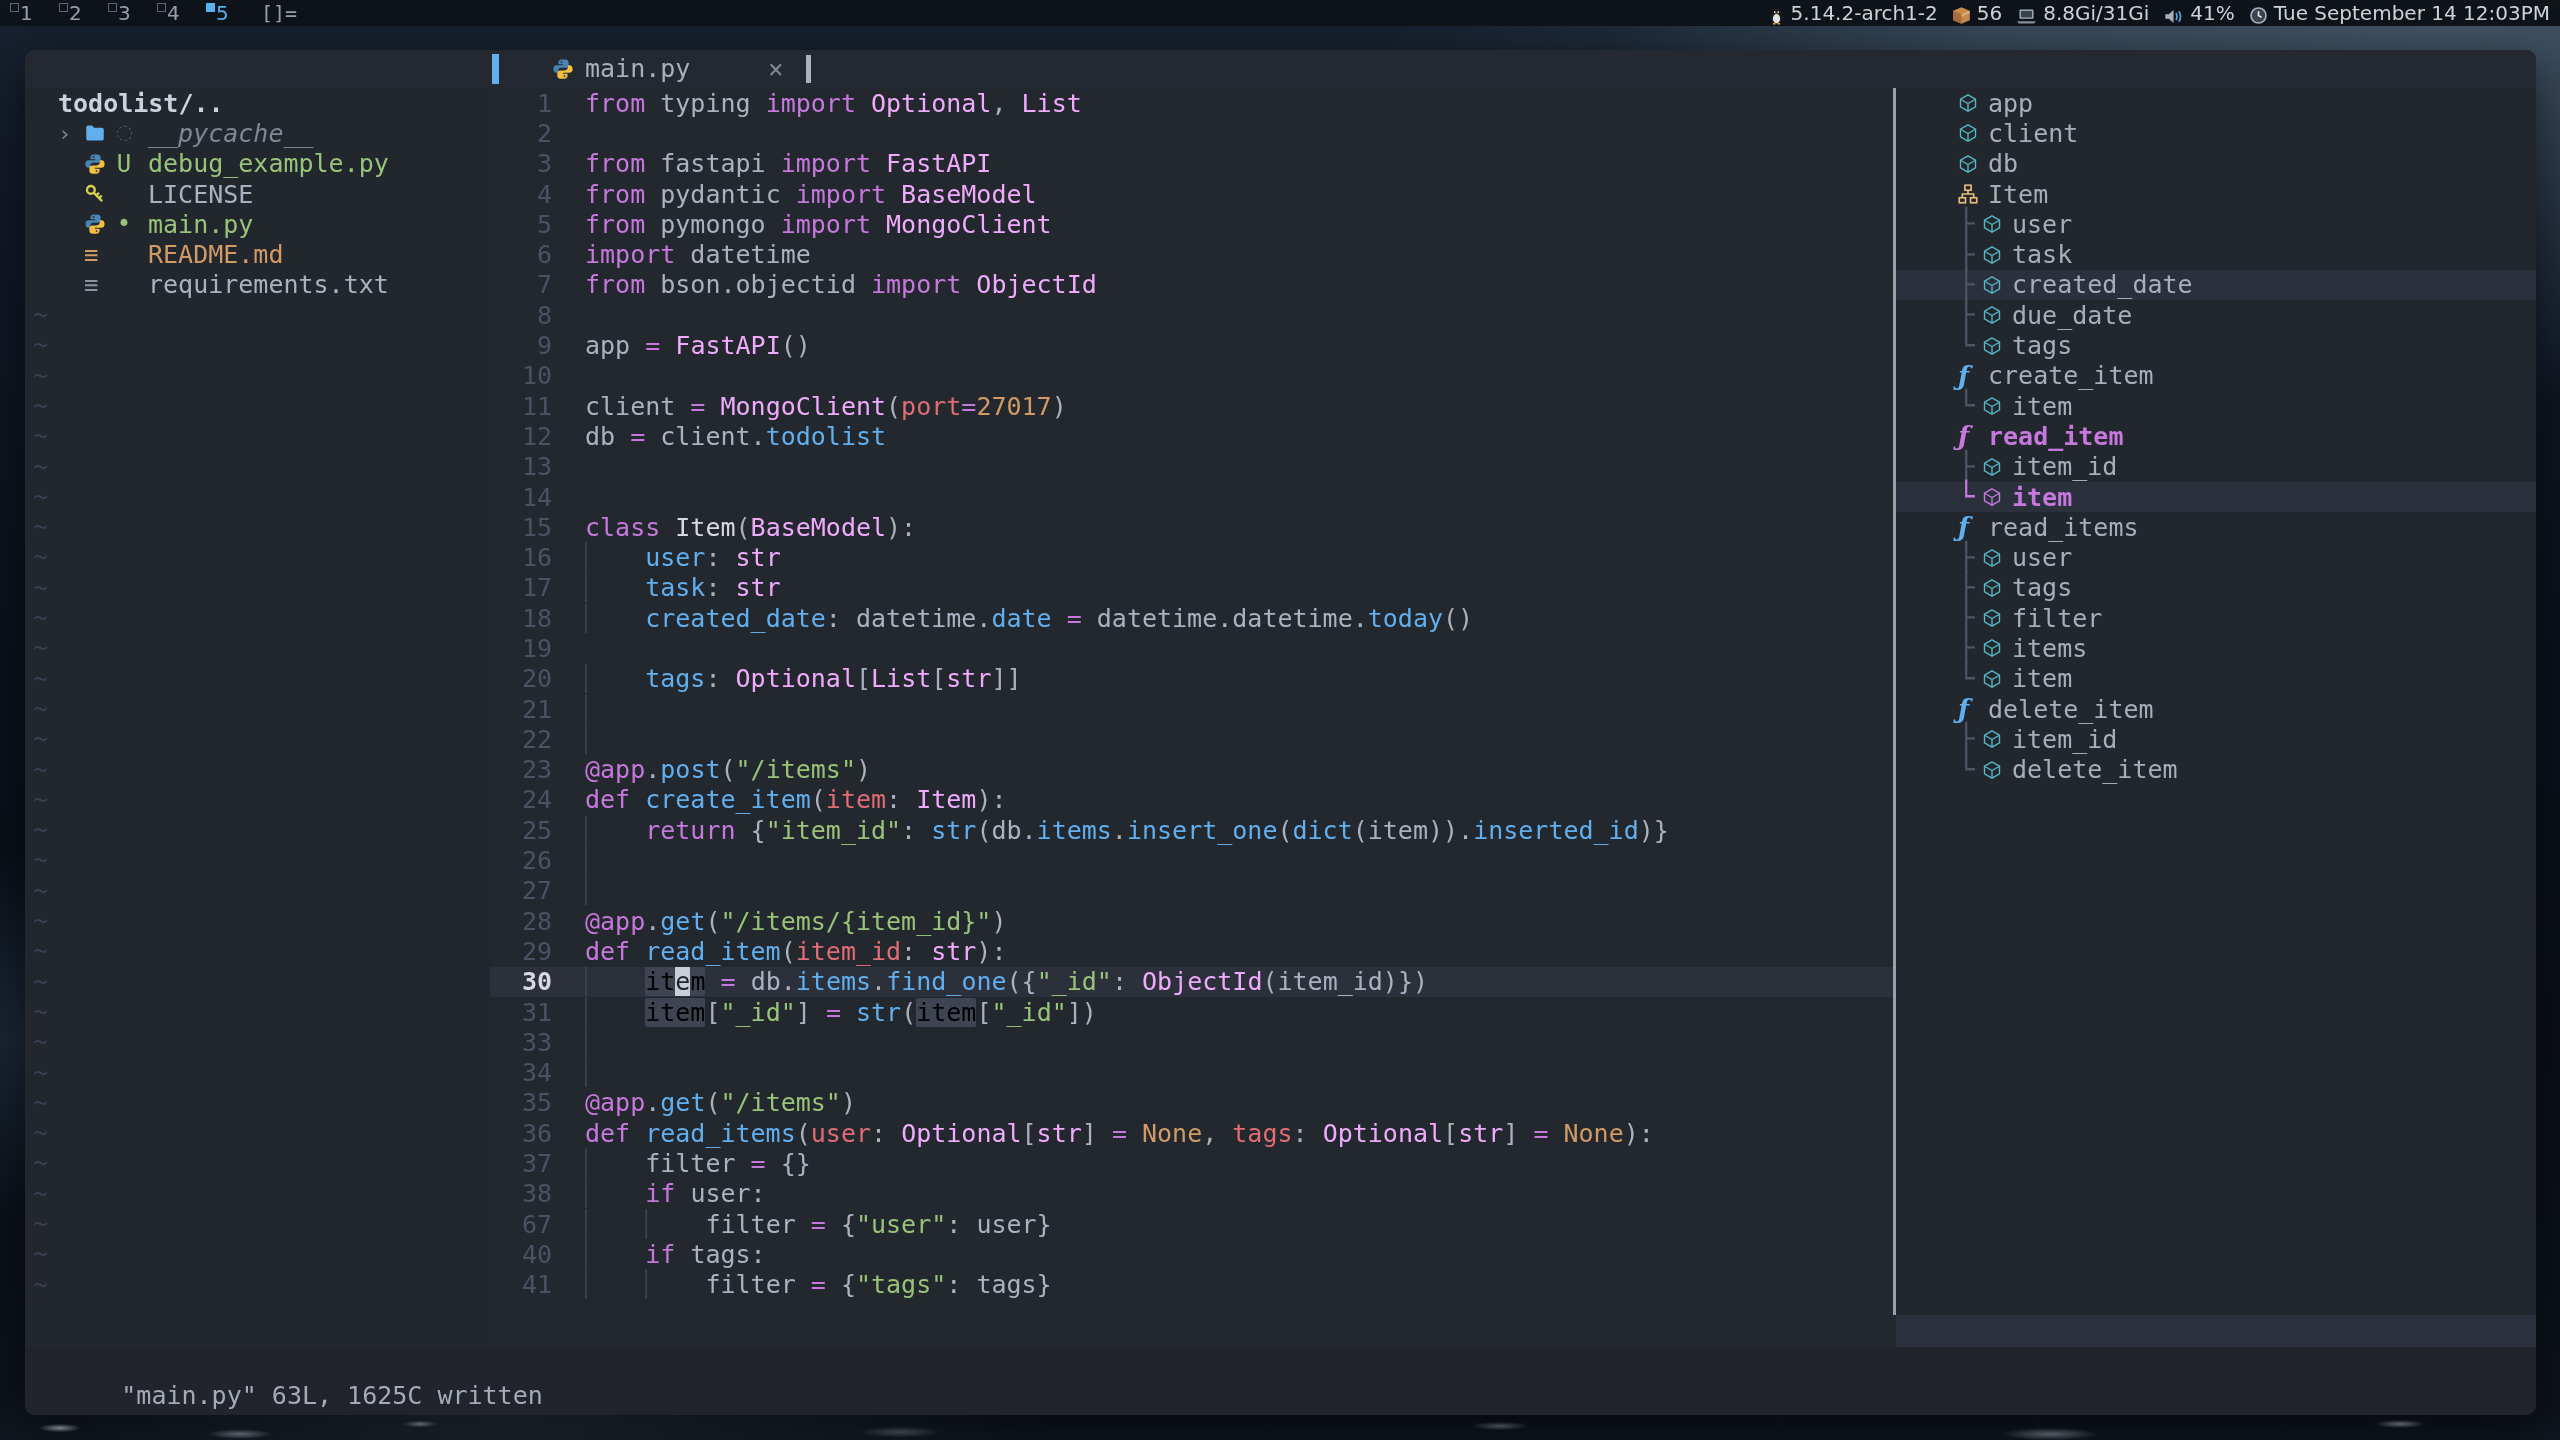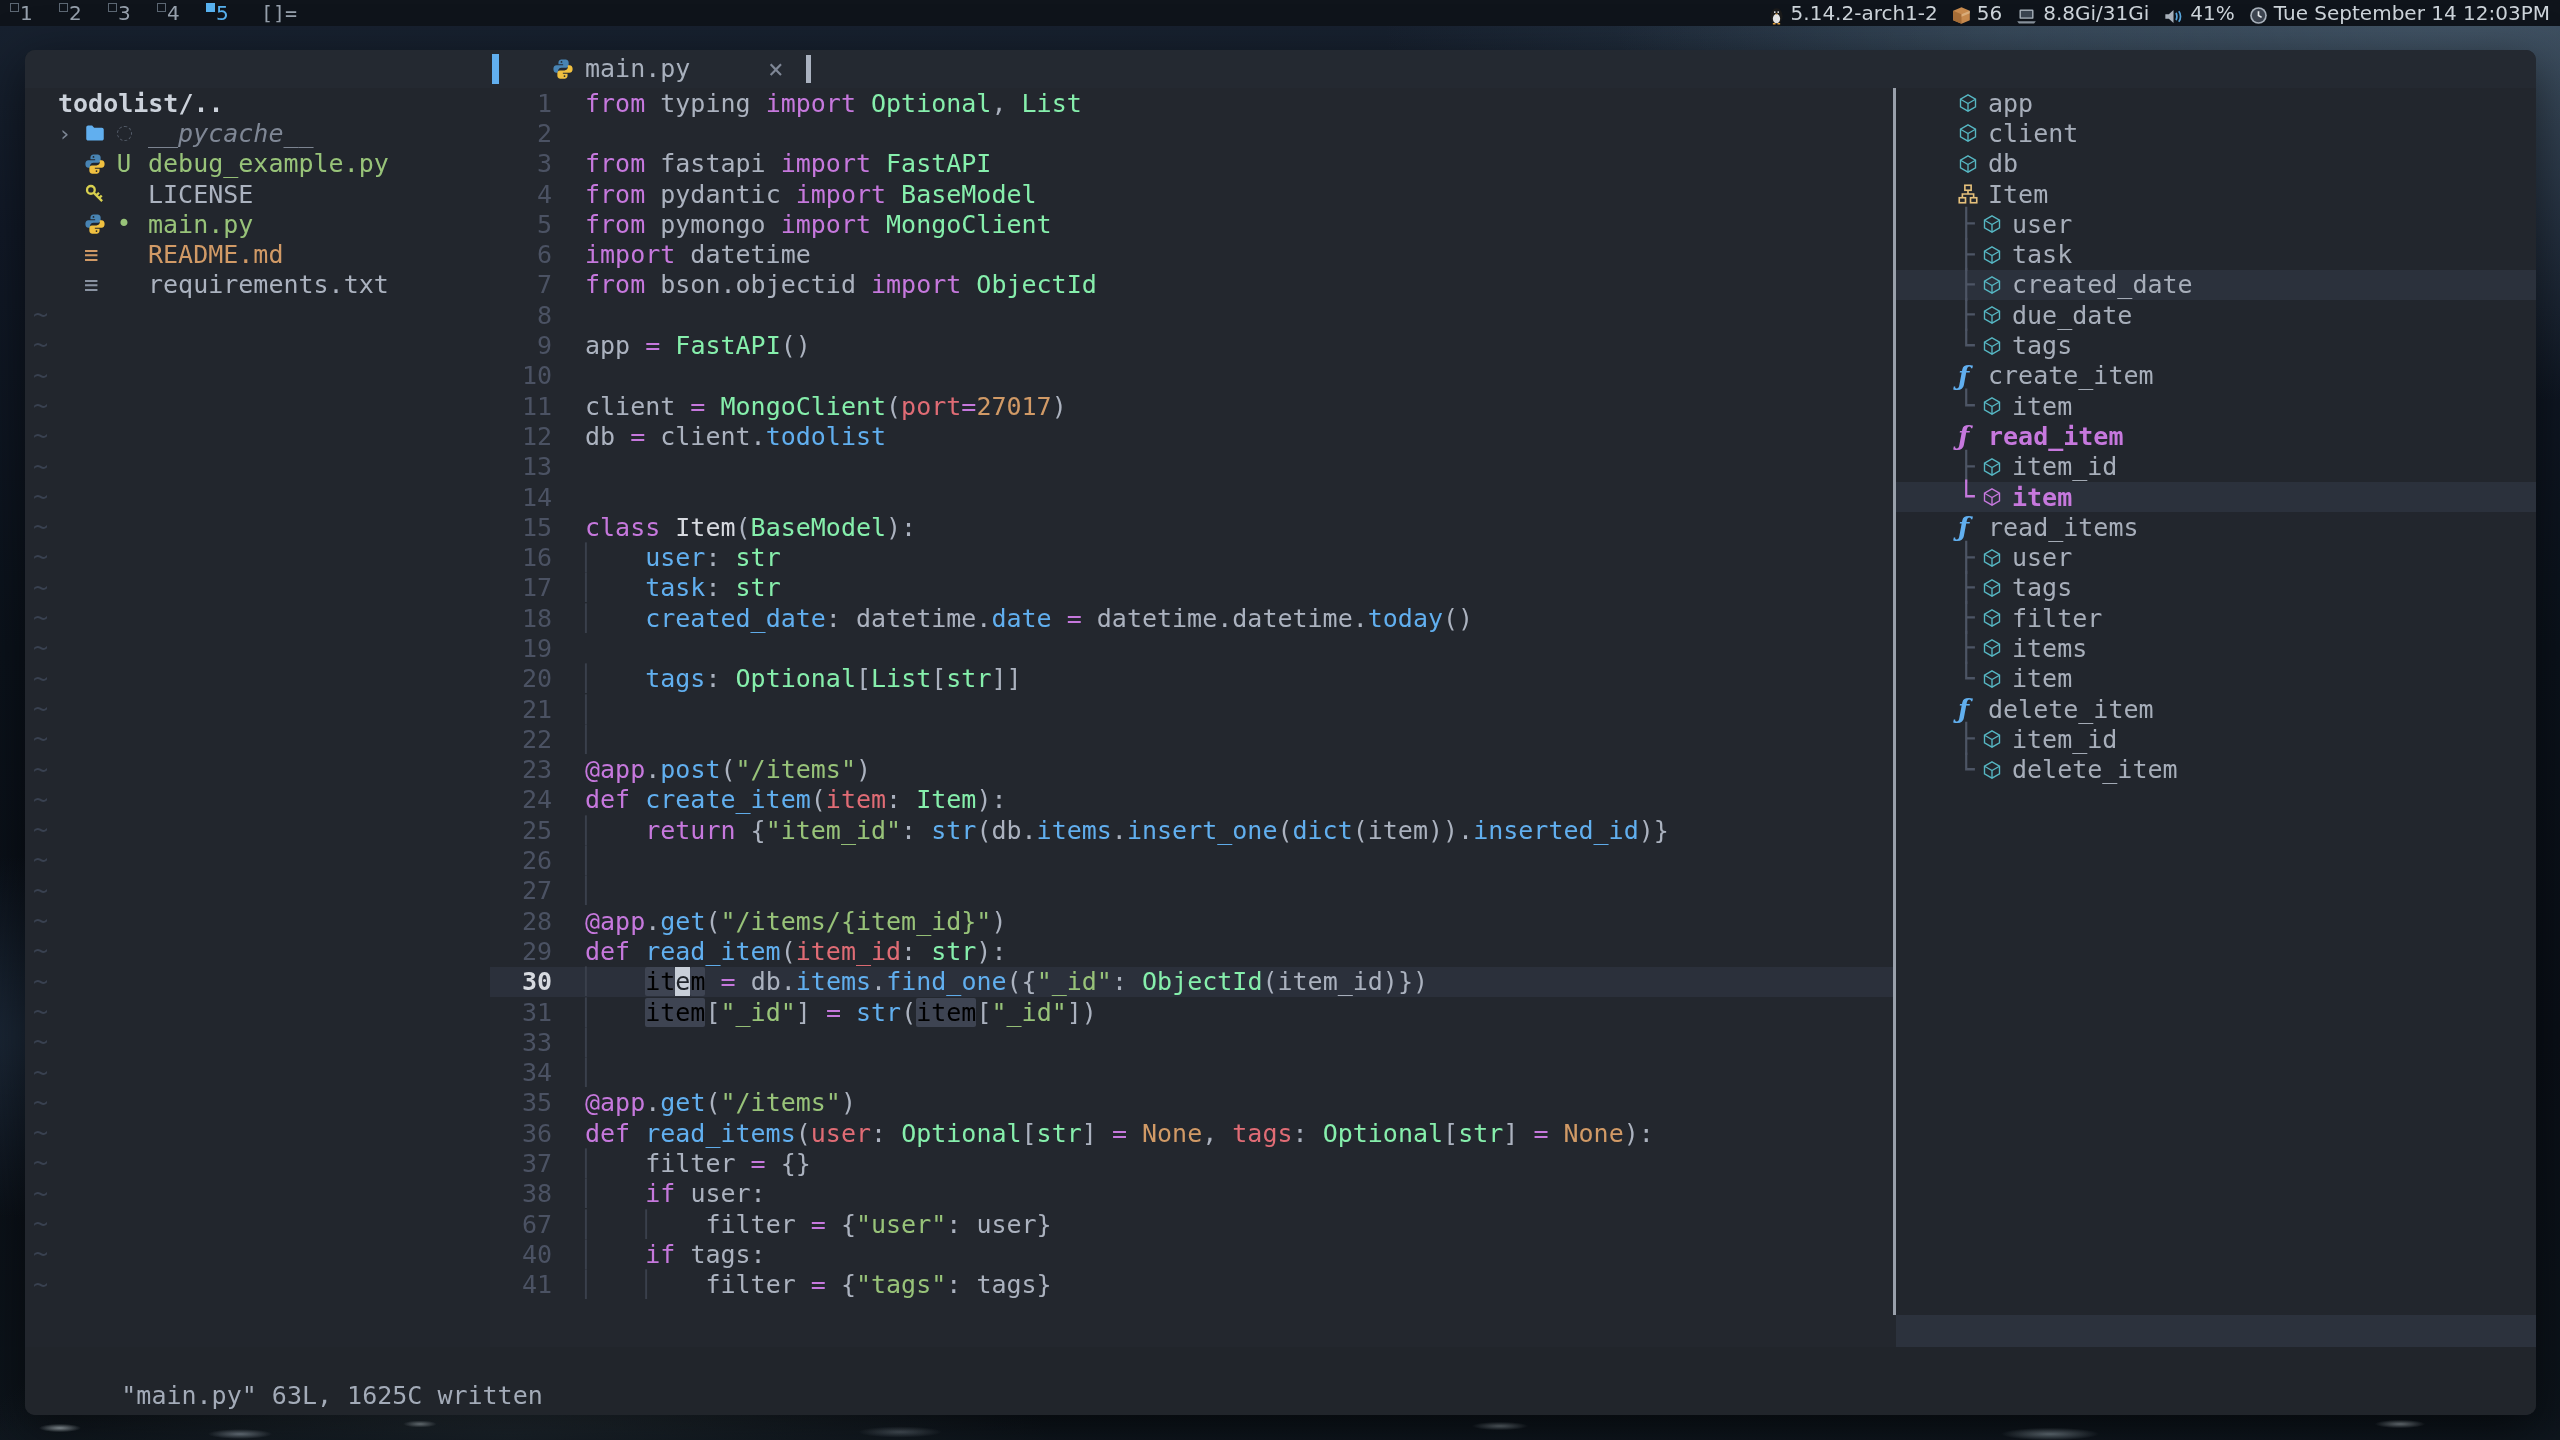--- a/index.html
+++ b/index.html
@@ -65,21 +65,21 @@
   .dashcircle{display:inline-block;width:13px;height:13px;border:1.5px dashed #565e6b;border-radius:50%;}
   .glyphicon{font-size:24px;line-height:20px;}
   .tilde{height:30.3px;padding-left:8px;font-size:25px;color:#394150;}
   
   .line{display:flex;height:30.3px;align-items:center;white-space:pre;font-size:25px;}
   .line .num{width:72px;padding-right:10px;box-sizing:border-box;text-align:right;color:#4b5263;flex:none;}
   .line .code{margin-left:23px;}
   .line.cur{background:#2b303b;}
   .line.cur .num{color:#d7dae0;font-weight:bold;}
   .tk-k{color:#c678dd}.tk-kb{color:#c678dd;font-weight:normal}
-  .tk-f{color:#61afef}.tk-t{color:#86efac}.tk-s{color:#98c379}
+  .tk-f{color:#61afef}.tk-t{color:#f0abfc}.tk-s{color:#98c379}
   .tk-n{color:#d19a66}.tk-p{color:#e06c75}.tk-d{color:#abb2bf}
   .tk-x{color:#d7dae0}.tk-g{color:#3a404c}
   .tk-hl{background:#3e4452;border-radius:2px}
   .tk-c{background:#c8cfd9;color:#1f242b}
   
   .orow{display:flex;align-items:center;height:30.3px;font-size:25px;color:#a7aeba;padding-left:62px;white-space:pre;}
   .orow .conn{width:24px;color:#4d5565;font-size:28px;line-height:30px;flex:none;}
   .orow .oicon{width:30px;display:flex;align-items:center;flex:none;}
   .orow .funcico{font-family:"DejaVu Serif",serif;font-style:italic;font-weight:bold;color:#61afef;font-size:26px;}
   .orow.em .olabel{color:#c678dd;font-weight:bold;}

